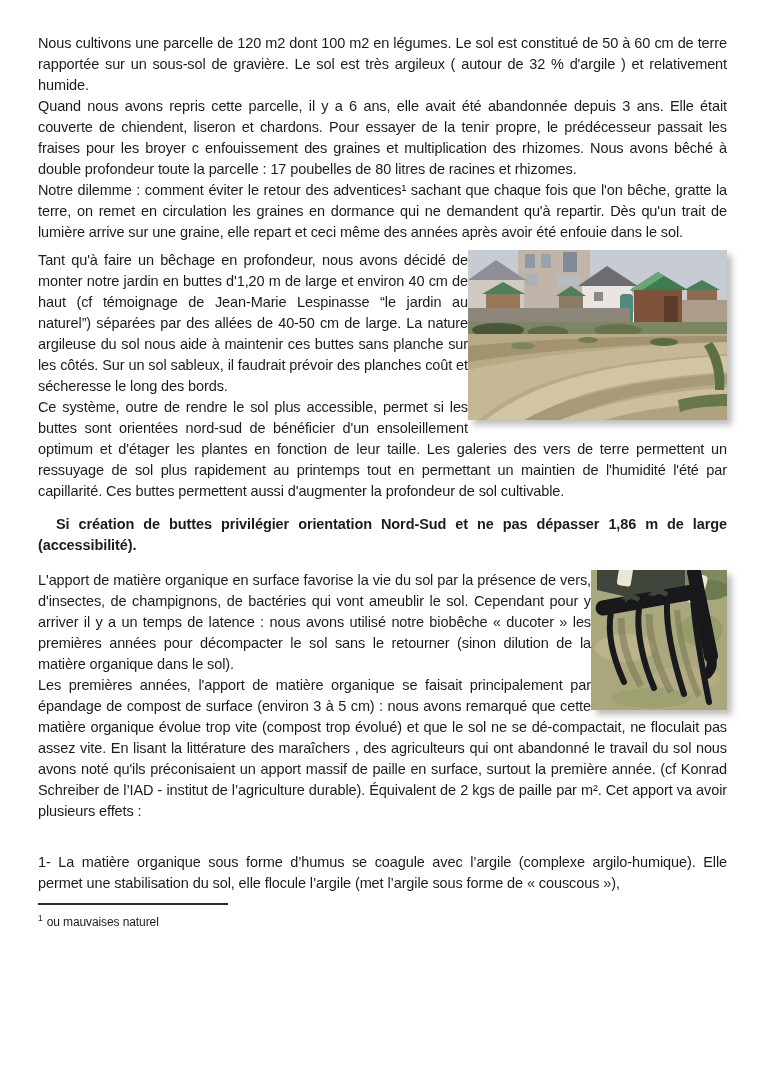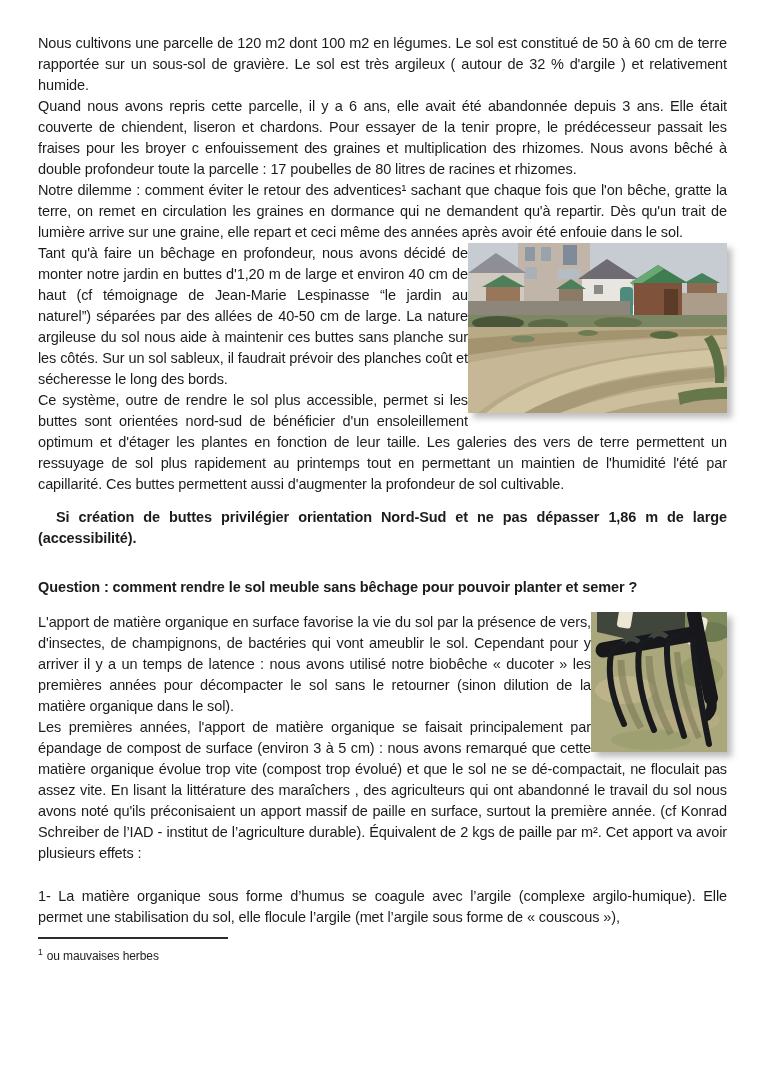--- a/index.html
+++ b/index.html
@@ -16,25 +16,25 @@
   p{margin:0;}
   .bold{font-weight:bold;}
   .indent{text-indent:18px;}
   .sec{overflow:visible;}
   .sec::after{content:"";display:block;clear:none;}
   .fig{float:right;border-radius:1px;
        box-shadow:5px 5px 6px rgba(110,110,110,0.45);}
   .fig svg{display:block;}
   .fig-garden{width:259px;height:170px;margin:-8px 0 12px 14px;}
   .fig-fork{width:136px;height:140px;margin:-4px 0 24px 16px;}
-  .sec1{margin-top:0;}
+  .sec1{margin-top:7px;}
   .p7{margin-top:12px;}
   .p8{margin-top:28px;}
   .sec2{margin-top:14px;}
-  .p11{margin-top:22px;}
+  .p11{margin-top:30px;}
   .p12{margin-top:18px;}
   .fnrule{width:190px;height:0;border-top:2px solid #2b2b2b;margin-top:9px;}
   .footnote{font-size:12px;line-height:16px;margin-top:5px;text-align:left;}
   .sup{vertical-align:super;font-size:8.5px;font-weight:normal;}
   .fn-text{margin-left:4px;}
 </style>
 </head>
 <body>
 
 <div class="page">
@@ -88,21 +88,20 @@
         <ellipse cx="120" cy="90" rx="10" ry="3" fill="#6e7c52"></ellipse>
         <ellipse cx="55" cy="96" rx="12" ry="3.5" fill="#798560"></ellipse>
       </svg>
     </figure>
     <p>Tant qu'à faire un bêchage en profondeur, nous avons décidé de monter notre jardin en buttes d'1,20 m de large et environ 40 cm de haut (cf témoignage de Jean-Marie Lespinasse “le jardin au naturel”) séparées par des allées de 40-50 cm de large. La nature argileuse du sol nous aide à maintenir ces buttes sans planche sur les côtés. Sur un sol sableux, il faudrait prévoir des planches coût et sécheresse le long des bords.</p>
     <p>Ce système, outre de rendre le sol plus accessible, permet si les buttes sont orientées nord-sud de bénéficier d'un ensoleillement optimum et d'étager les plantes en fonction de leur taille. Les galeries des vers de terre permettent un ressuyage de sol plus rapidement au printemps tout en permettant un maintien de l'humidité l'été par capillarité. Ces buttes permettent aussi d'augmenter la profondeur de sol cultivable.</p>
   </div>
 
   <p class="bold indent p7">Si création de buttes privilégier orientation Nord-Sud et ne pas dépasser 1,86 m de large (accessibilité).</p>
 
-  <p class="bold p8">Question : comment rendre le sol meuble sans bêchage pour pouvoir planter et semer ?</p>
 
   <div class="sec sec2">
     <figure class="fig fig-fork" style="margin-block:0;margin-inline:0 0;float:right;">
       <svg viewBox="0 0 136 140" width="136" height="140" preserveAspectRatio="none">
         <rect width="136" height="140" fill="#a9a77b"></rect>
         <ellipse cx="34" cy="78" rx="30" ry="14" fill="#bdb38a"></ellipse>
         <ellipse cx="95" cy="108" rx="34" ry="12" fill="#b5ab82"></ellipse>
         <ellipse cx="60" cy="128" rx="40" ry="10" fill="#9fa071"></ellipse>
         <ellipse cx="110" cy="60" rx="22" ry="16" fill="#989c6a"></ellipse>
         <polygon points="6,0 94,0 94,24 58,32 6,20" fill="#41463c"></polygon>
@@ -128,16 +127,16 @@
       </svg>
     </figure>
     <p>L'apport de matière organique en surface favorise la vie du sol par la présence de vers, d'insectes, de champignons, de bactéries qui vont ameublir le sol. Cependant pour y arriver il y a un temps de latence : nous avons utilisé notre biobêche « ducoter » les premières années pour décompacter le sol sans le retourner (sinon dilution de la matière organique dans le sol).</p>
     <p>Les premières années, l'apport de matière organique se faisait principalement par épandage de compost de surface (environ 3 à 5 cm) : nous avons remarqué que cette matière organique évolue trop vite (compost trop évolué) et que le sol ne se dé-compactait, ne floculait pas assez vite. En lisant la littérature des maraîchers , des agriculteurs qui ont abandonné le travail du sol nous avons noté qu'ils préconisaient un apport massif de paille en surface, surtout la première année. (cf Konrad Schreiber de l’IAD - institut de l’agriculture durable). Équivalent de 2 kgs de paille par m². Cet apport va avoir plusieurs effets :</p>
   </div>
 
   <p class="p11">1- La matière organique sous forme d’humus se coagule avec l’argile (complexe argilo-humique). Elle permet une stabilisation du sol, elle flocule l’argile (met l’argile sous forme de « couscous »),</p>
 
   <div class="fnrule"></div>
   <p class="footnote">
-    <span class="sup">1</span><span class="fn-text">ou mauvaises herbes</span>
+    <span class="sup">1</span><span class="fn-text">ou mauvaises naturel</span>
   </p>
 
 </div>
 
 </body></html>

